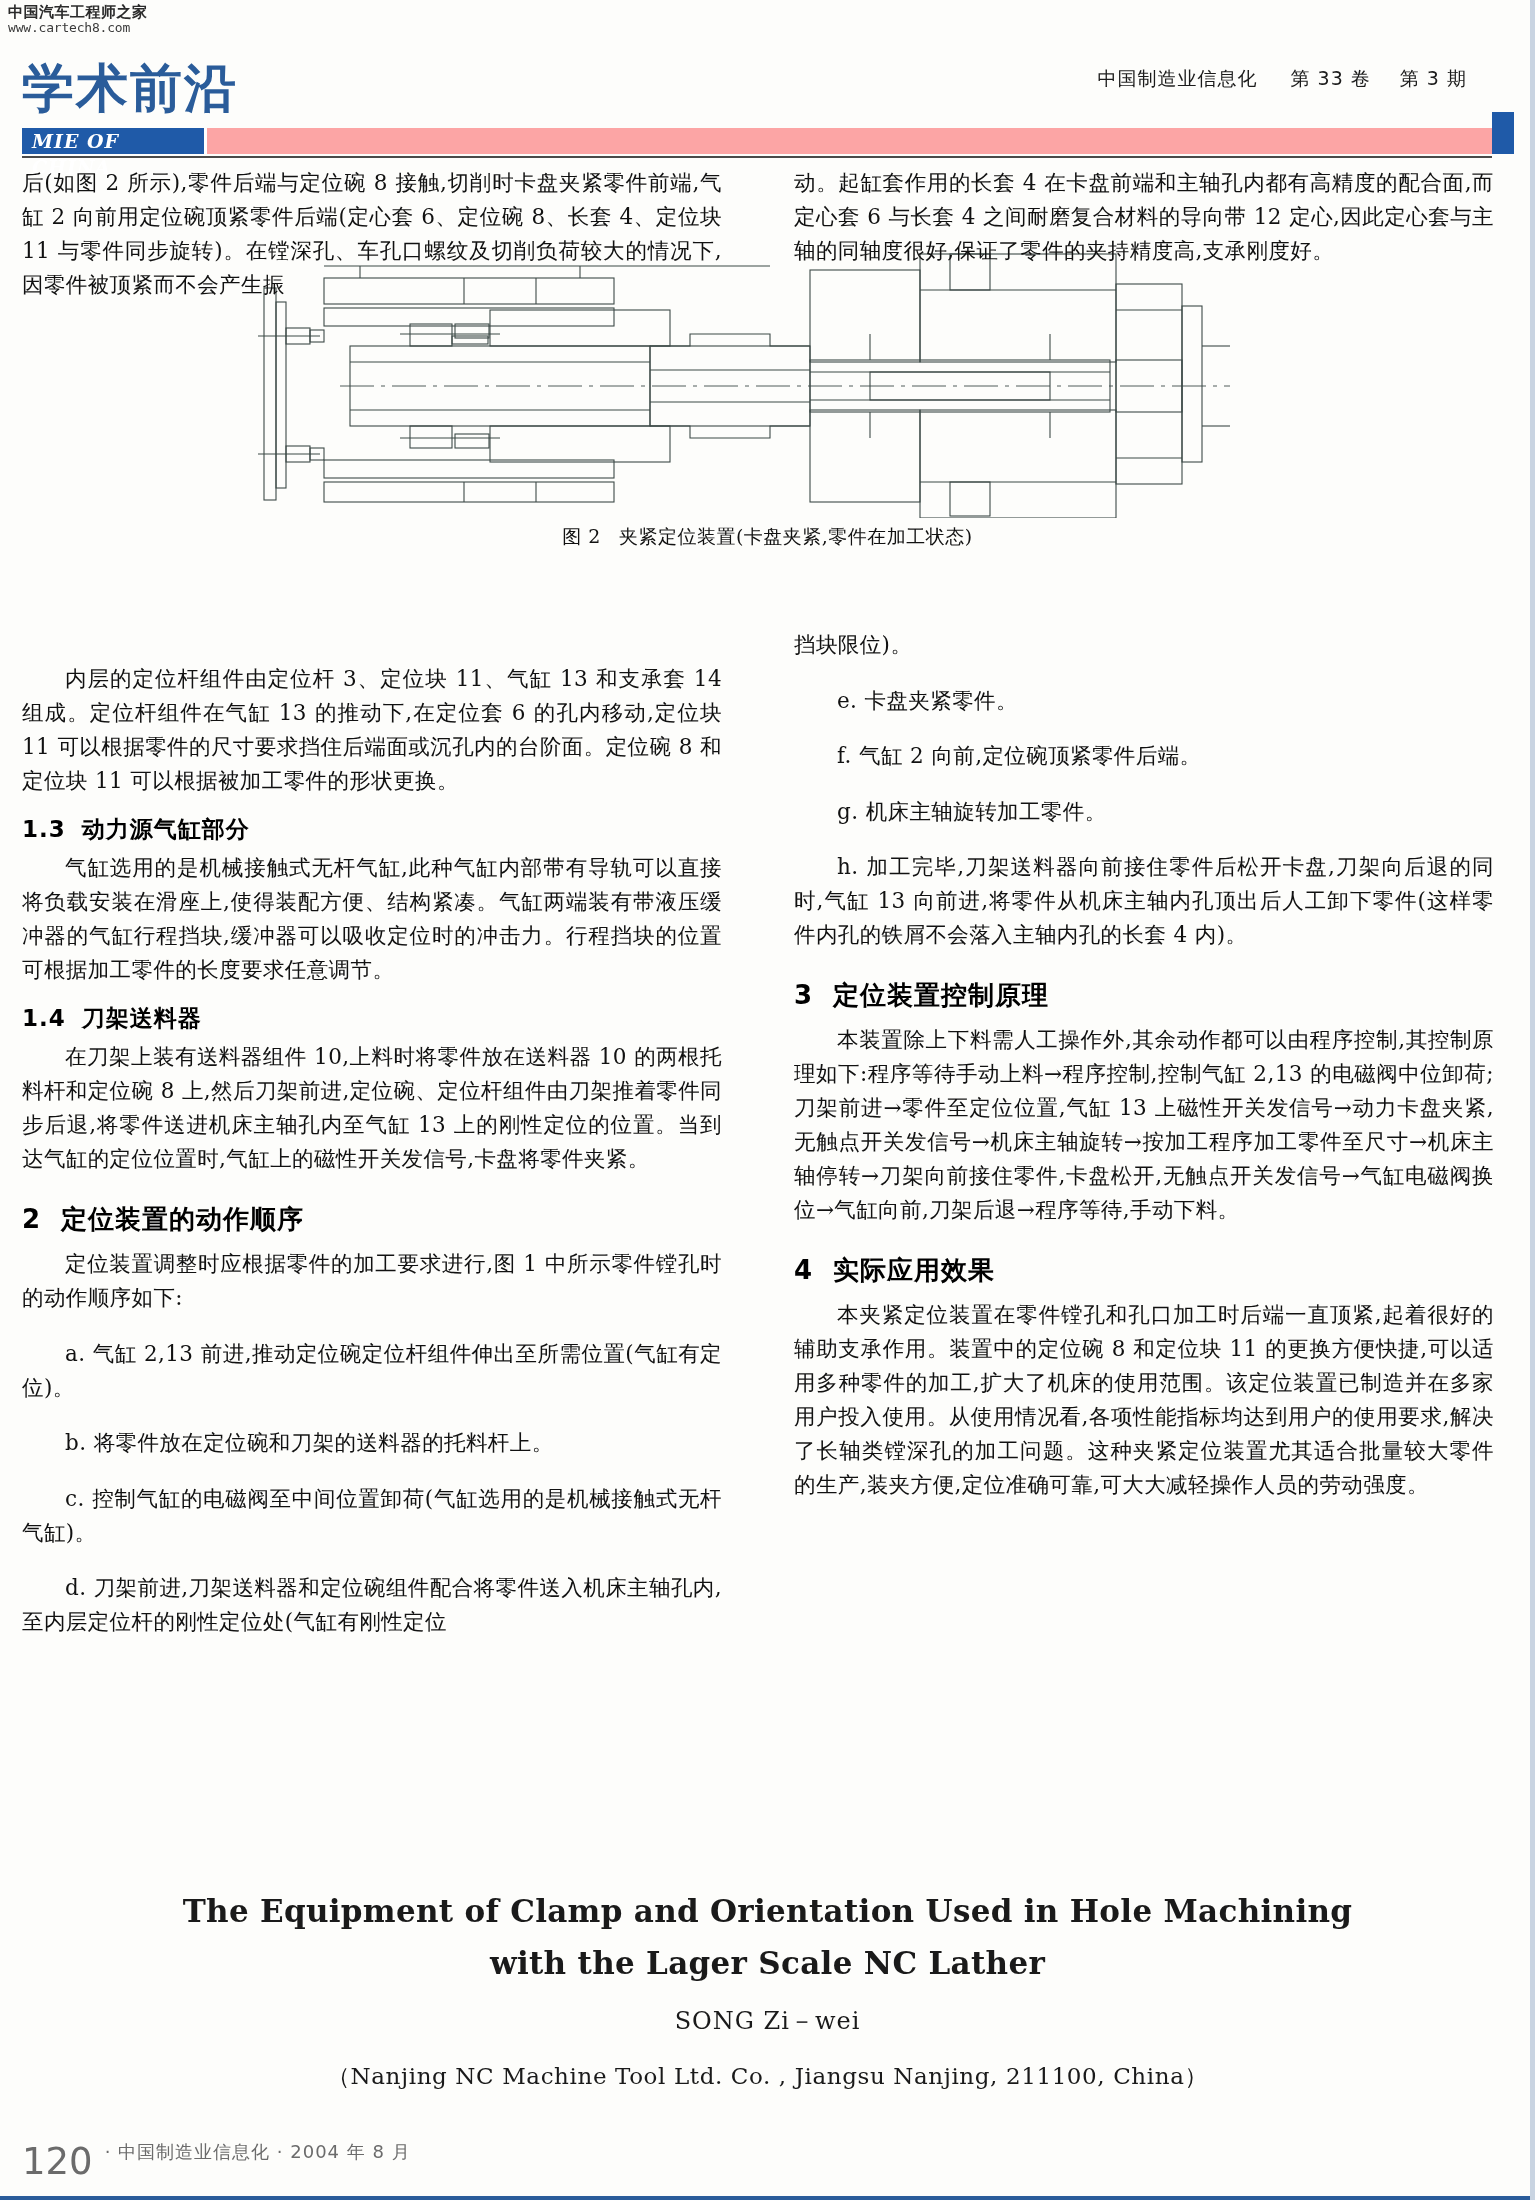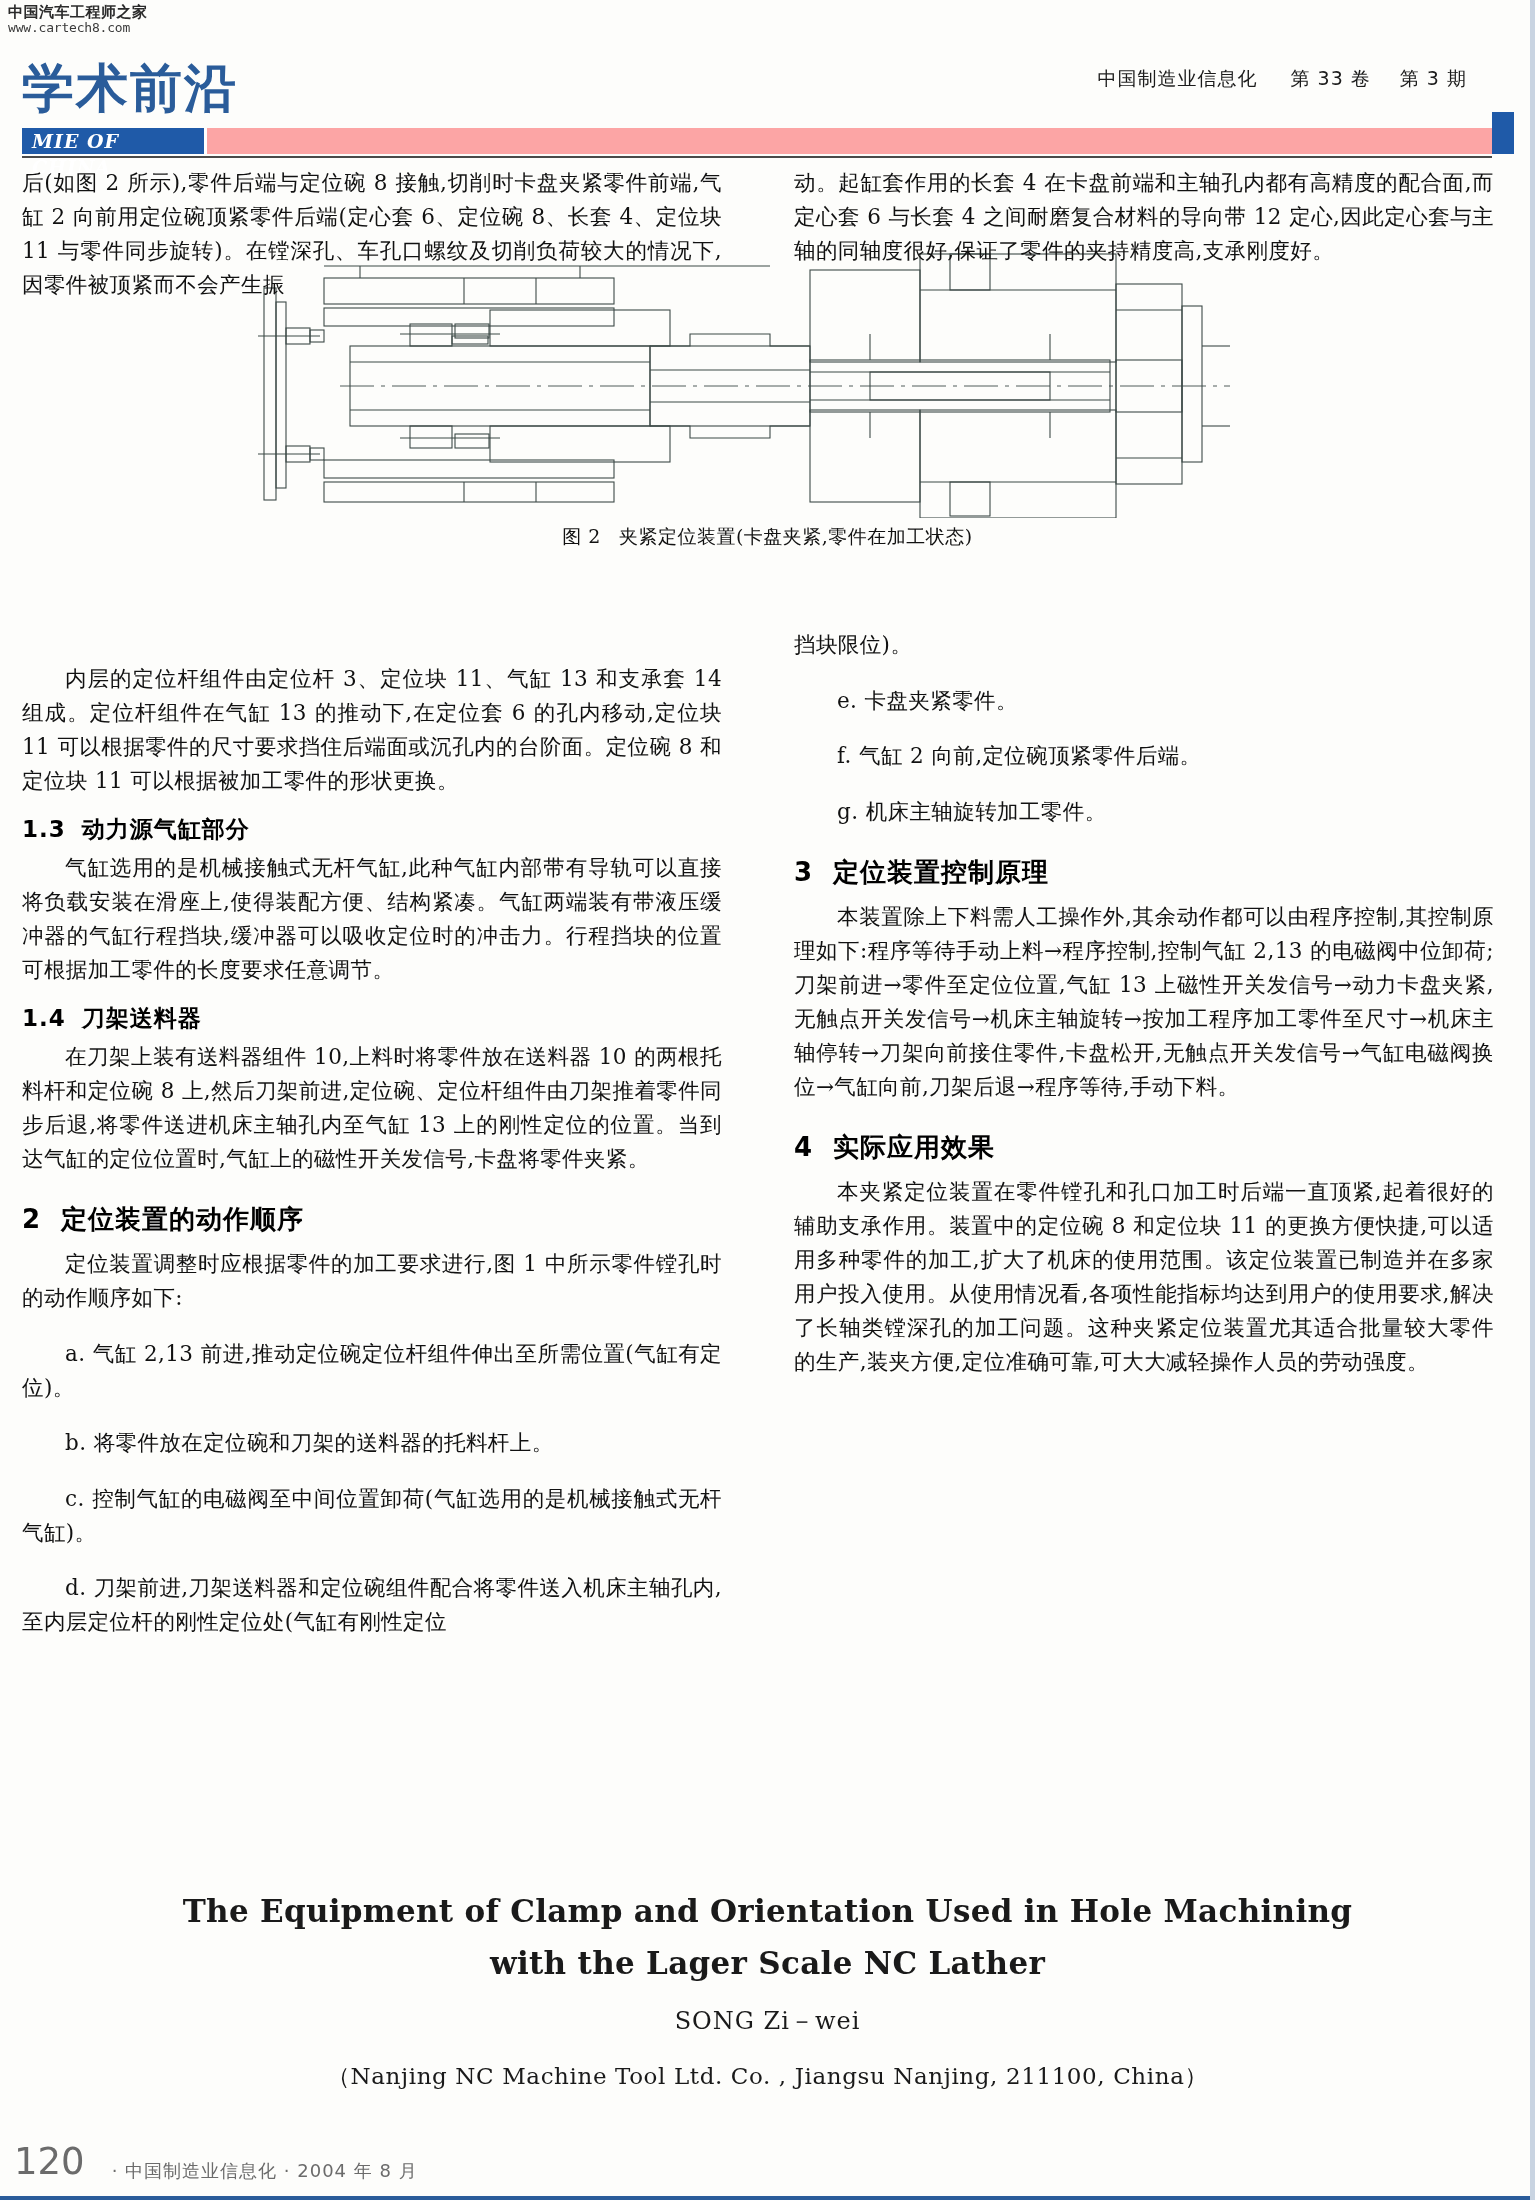--- a/index.html
+++ b/index.html
@@ -212,25 +212,24 @@
     margin-top: 24px;
     font-family: "DejaVu Serif", "Liberation Serif", serif;
     font-size: 23px;
     color: #1a1a1a;
     letter-spacing: 0.6px;
   }
 
   
   .footer {
     position: absolute;
-    left: 14px;
+    left: 22px;
     top: 2140px;
     display: flex;
-    align-items: flex-end;
-    gap: 15px;
+    align-items: flex-start;
   }
   .footer-page {
     font-family: "DejaVu Sans", "Liberation Sans", sans-serif;
     font-size: 37px;
     color: #6b6b6b;
     letter-spacing: 0px;
   }
   .footer-meta {
     margin-left: 12px;
     font-family: "DejaVu Sans", "Liberation Sans", sans-serif;
@@ -401,20 +400,21 @@
 
     <div class="col col-right">
       <p class="para">动。起缸套作用的长套 4 在卡盘前端和主轴孔内都有高精度的配合面,而定心套 6 与长套 4 之间耐磨复合材料的导向带 12 定心,因此定心套与主轴的同轴度很好,保证了零件的夹持精度高,支承刚度好。</p>
 
       <div style="height:360px"></div>
 
       <p class="para">挡块限位)。</p>
       <p class="list-item">e. 卡盘夹紧零件。</p>
       <p class="list-item">f. 气缸 2 向前,定位碗顶紧零件后端。</p>
       <p class="list-item">g. 机床主轴旋转加工零件。</p>
+      <p class="list-item">h. 加工完毕,刀架送料器向前接住零件后松开卡盘,刀架向后退的同时,气缸 13 向前进,将零件从机床主轴内孔顶出后人工卸下零件(这样零件内孔的铁屑不会落入主轴内孔的长套 4 内)。</p>
 
       <div class="heading h-major">
         <span class="num">3</span><span>定位装置控制原理</span>
       </div>
 
       <p class="para indent">本装置除上下料需人工操作外,其余动作都可以由程序控制,其控制原理如下:程序等待手动上料→程序控制,控制气缸 2,13 的电磁阀中位卸荷;刀架前进→零件至定位位置,气缸 13 上磁性开关发信号→动力卡盘夹紧,无触点开关发信号→机床主轴旋转→按加工程序加工零件至尺寸→机床主轴停转→刀架向前接住零件,卡盘松开,无触点开关发信号→气缸电磁阀换位→气缸向前,刀架后退→程序等待,手动下料。</p>
 
       <div class="heading h-major">
         <span class="num">4</span><span>实际应用效果</span>
       </div>

